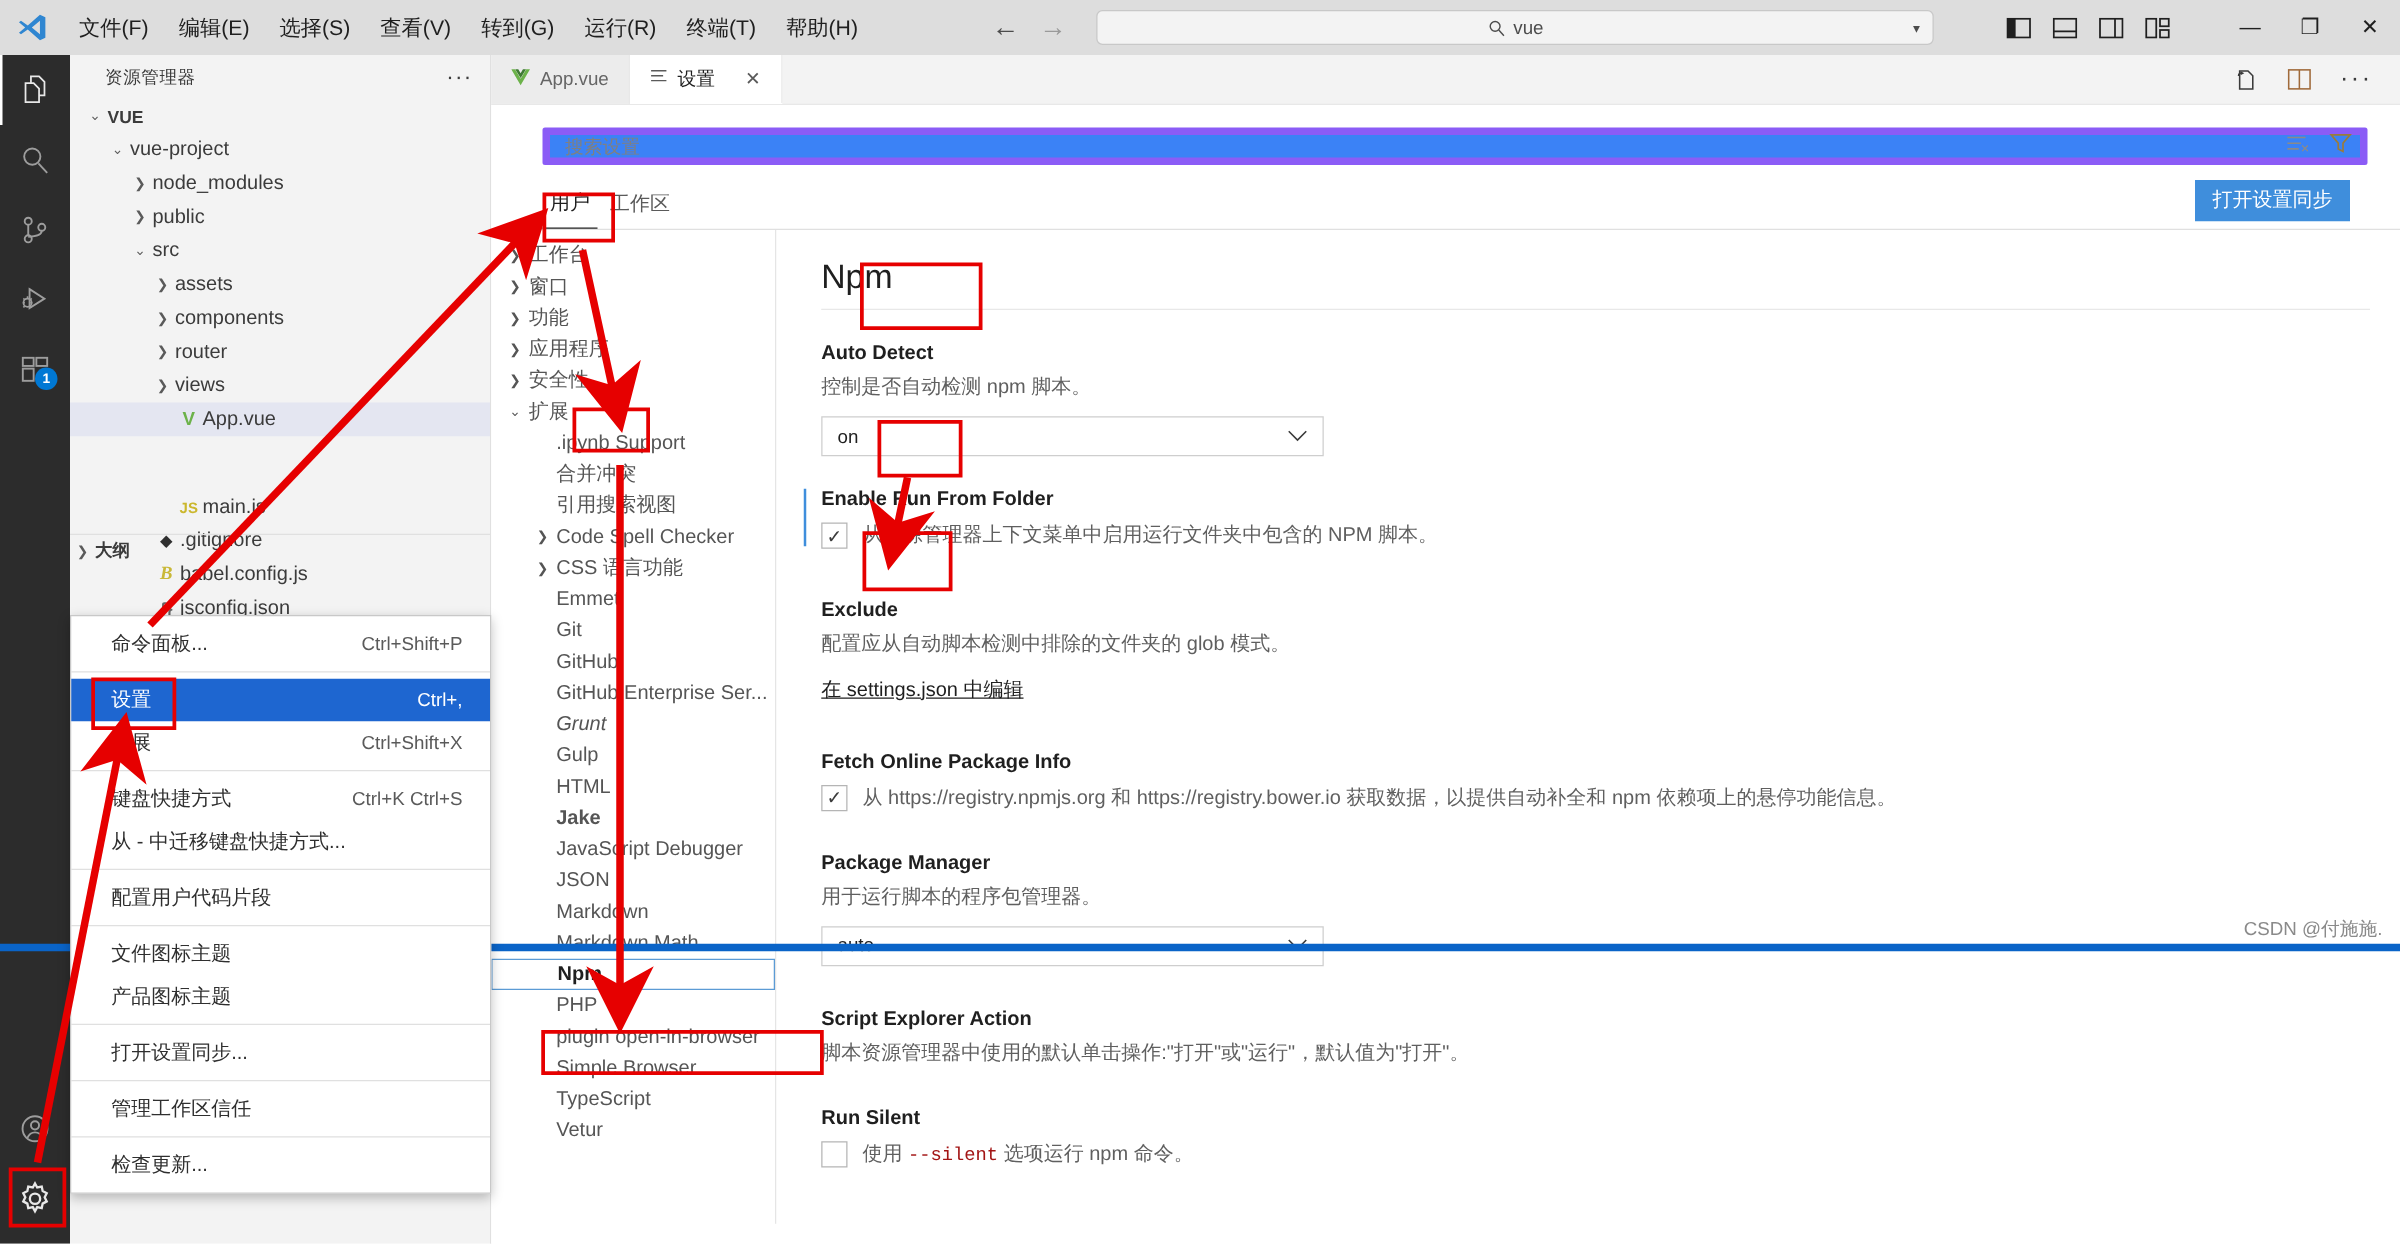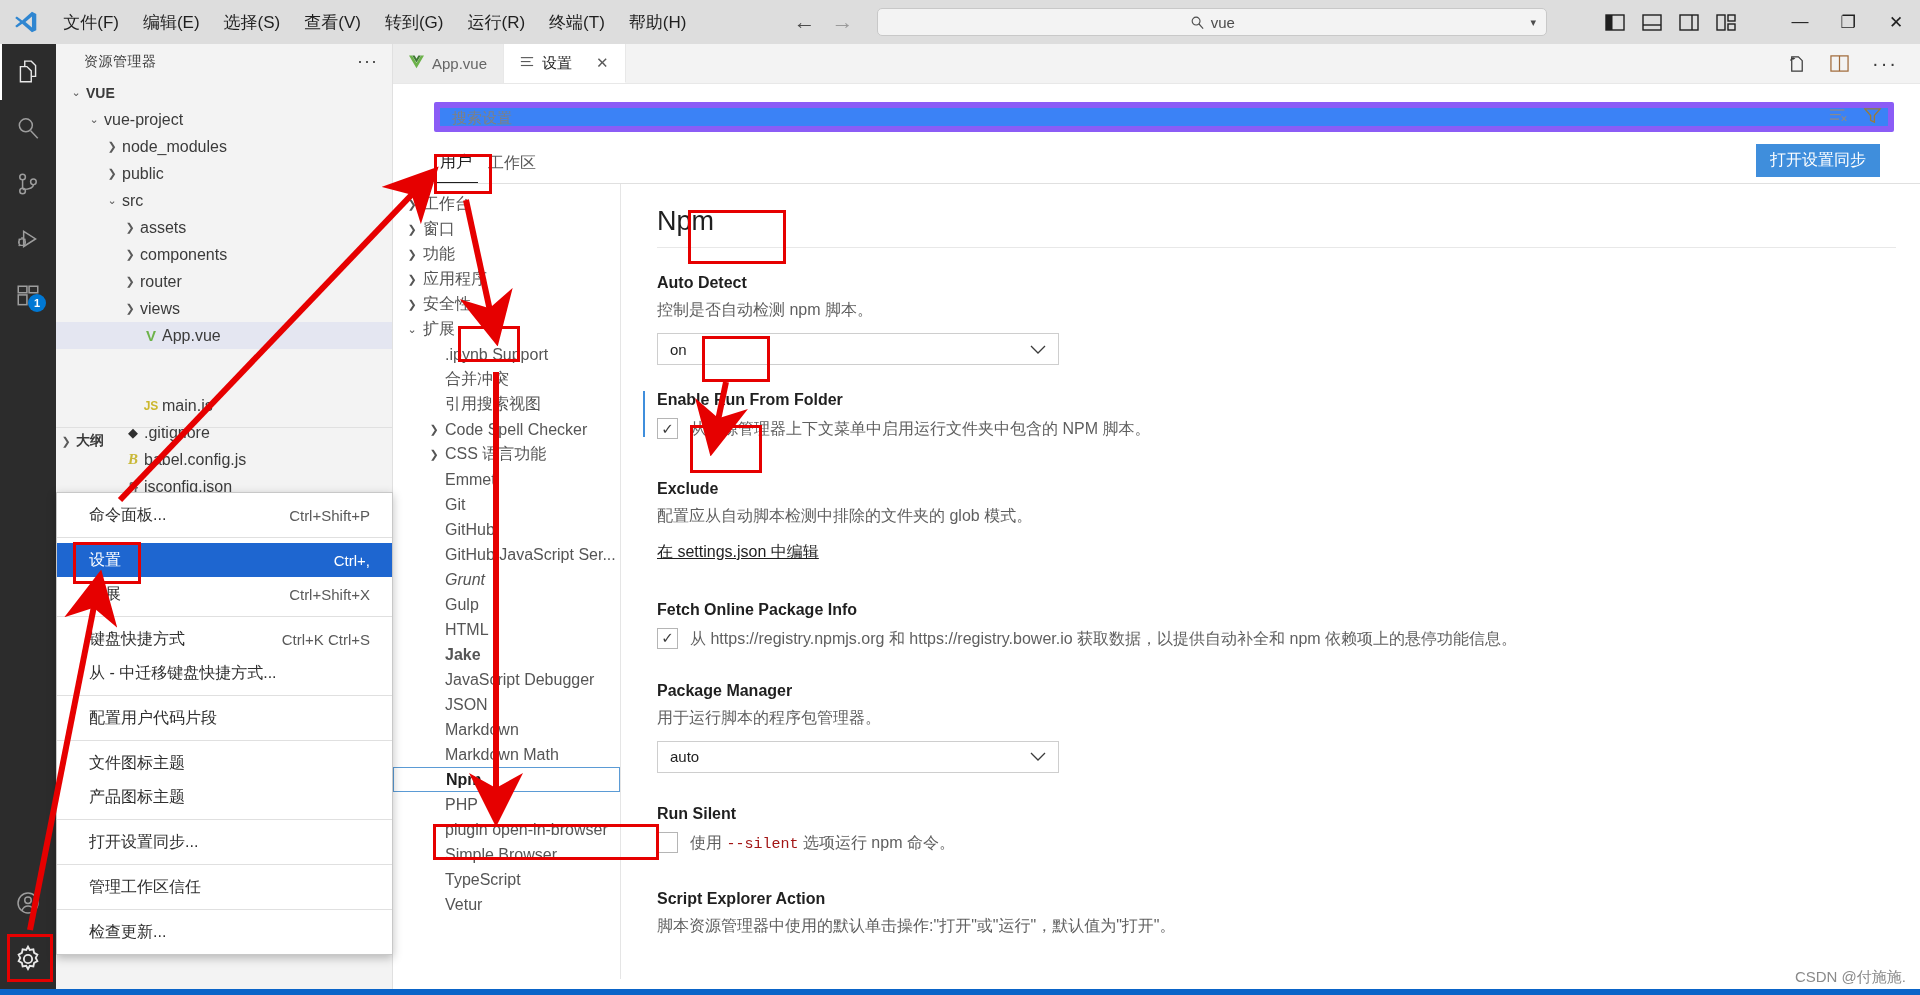--- a/index.html
+++ b/index.html
@@ -1,21 +1,21 @@
 <!DOCTYPE html>
 <html><head>
 <meta charset="utf-8">
 <style>
   * { box-sizing: border-box; margin: 0; padding: 0; }
   html, body {
     width: 1920px; height: 995px;
     font-family: "Liberation Sans", "DejaVu Sans", sans-serif;
     background: #ffffff; overflow: hidden;
   }
-  #app { position: relative; width: 1920px; height: 995px; }
+  #app { position: relative; width: 1920px; height: 761px; }
 
   
   .titlebar {
     position: absolute; top: 0; left: 0; width: 1920px; height: 44px;
     background: #dddddd; display: flex; align-items: center;
   }
   .vs-logo { width: 56px; display:flex; align-items:center; justify-content:center; }
   .menu-list { display: flex; align-items: center; gap: 2px; }
   .menu-item {
     font-size: 17px; color: #1f1f1f; padding: 4px 11px; white-space: nowrap;
@@ -545,21 +545,21 @@
             <div class="toc-row" style="padding-left: 30px;">
               <span class="twist"></span>
               <span class="toc-label">Git</span>
             </div>
             <div class="toc-row" style="padding-left: 30px;">
               <span class="twist"></span>
               <span class="toc-label">GitHub</span>
             </div>
             <div class="toc-row" style="padding-left: 30px;">
               <span class="twist"></span>
-              <span class="toc-label">GitHub JavaScript Ser...</span>
+              <span class="toc-label">GitHub Enterprise Ser...</span>
             </div>
             <div class="toc-row" style="padding-left: 30px; font-style: italic;">
               <span class="twist"></span>
               <span class="toc-label">Grunt</span>
             </div>
             <div class="toc-row" style="padding-left: 30px;">
               <span class="twist"></span>
               <span class="toc-label">Gulp</span>
             </div>
             <div class="toc-row" style="padding-left: 30px;">
@@ -658,31 +658,31 @@
             <div class="s-select">
               <span>auto</span>
               <span>
                 <svg width="16" height="10" viewBox="0 0 16 10">
                     <path d="M1 1 L8 8 L15 1" fill="none" stroke="#3b3b3b" stroke-width="1.3"></path>
                   </svg>
               </span>
             </div>
           </div>
 
+          <div class="setting" style="padding-top:34px;">
+            <div class="s-name">Script Explorer Action</div>
+            <div class="s-desc">脚本资源管理器中使用的默认单击操作:"打开"或"运行"，默认值为"打开"。</div>
+          </div>
+
           <div class="setting" style="padding-top:32px;">
             <div class="s-name">Run Silent</div>
             <div class="s-check-row">
               <span class="s-check"></span>
               <span class="s-desc" style="padding-top:0"><span>使用 </span><span class="code">--silent</span><span> 选项运行 npm 命令。</span></span>
             </div>
-          </div>
-
-          <div class="setting" style="padding-top:34px;">
-            <div class="s-name">Script Explorer Action</div>
-            <div class="s-desc">脚本资源管理器中使用的默认单击操作:"打开"或"运行"，默认值为"打开"。</div>
           </div>
         </div>
       </div>
     </div>
   </div>
 
   <div class="anno" style="left:434px;top:154px;width:58px;height:40px;"></div>
   <div class="anno" style="left:458px;top:326px;width:62px;height:36px;"></div>
   <div class="anno" style="left:433px;top:824px;width:226px;height:36px;"></div>
   <div class="anno" style="left:688px;top:210px;width:98px;height:54px;"></div>

